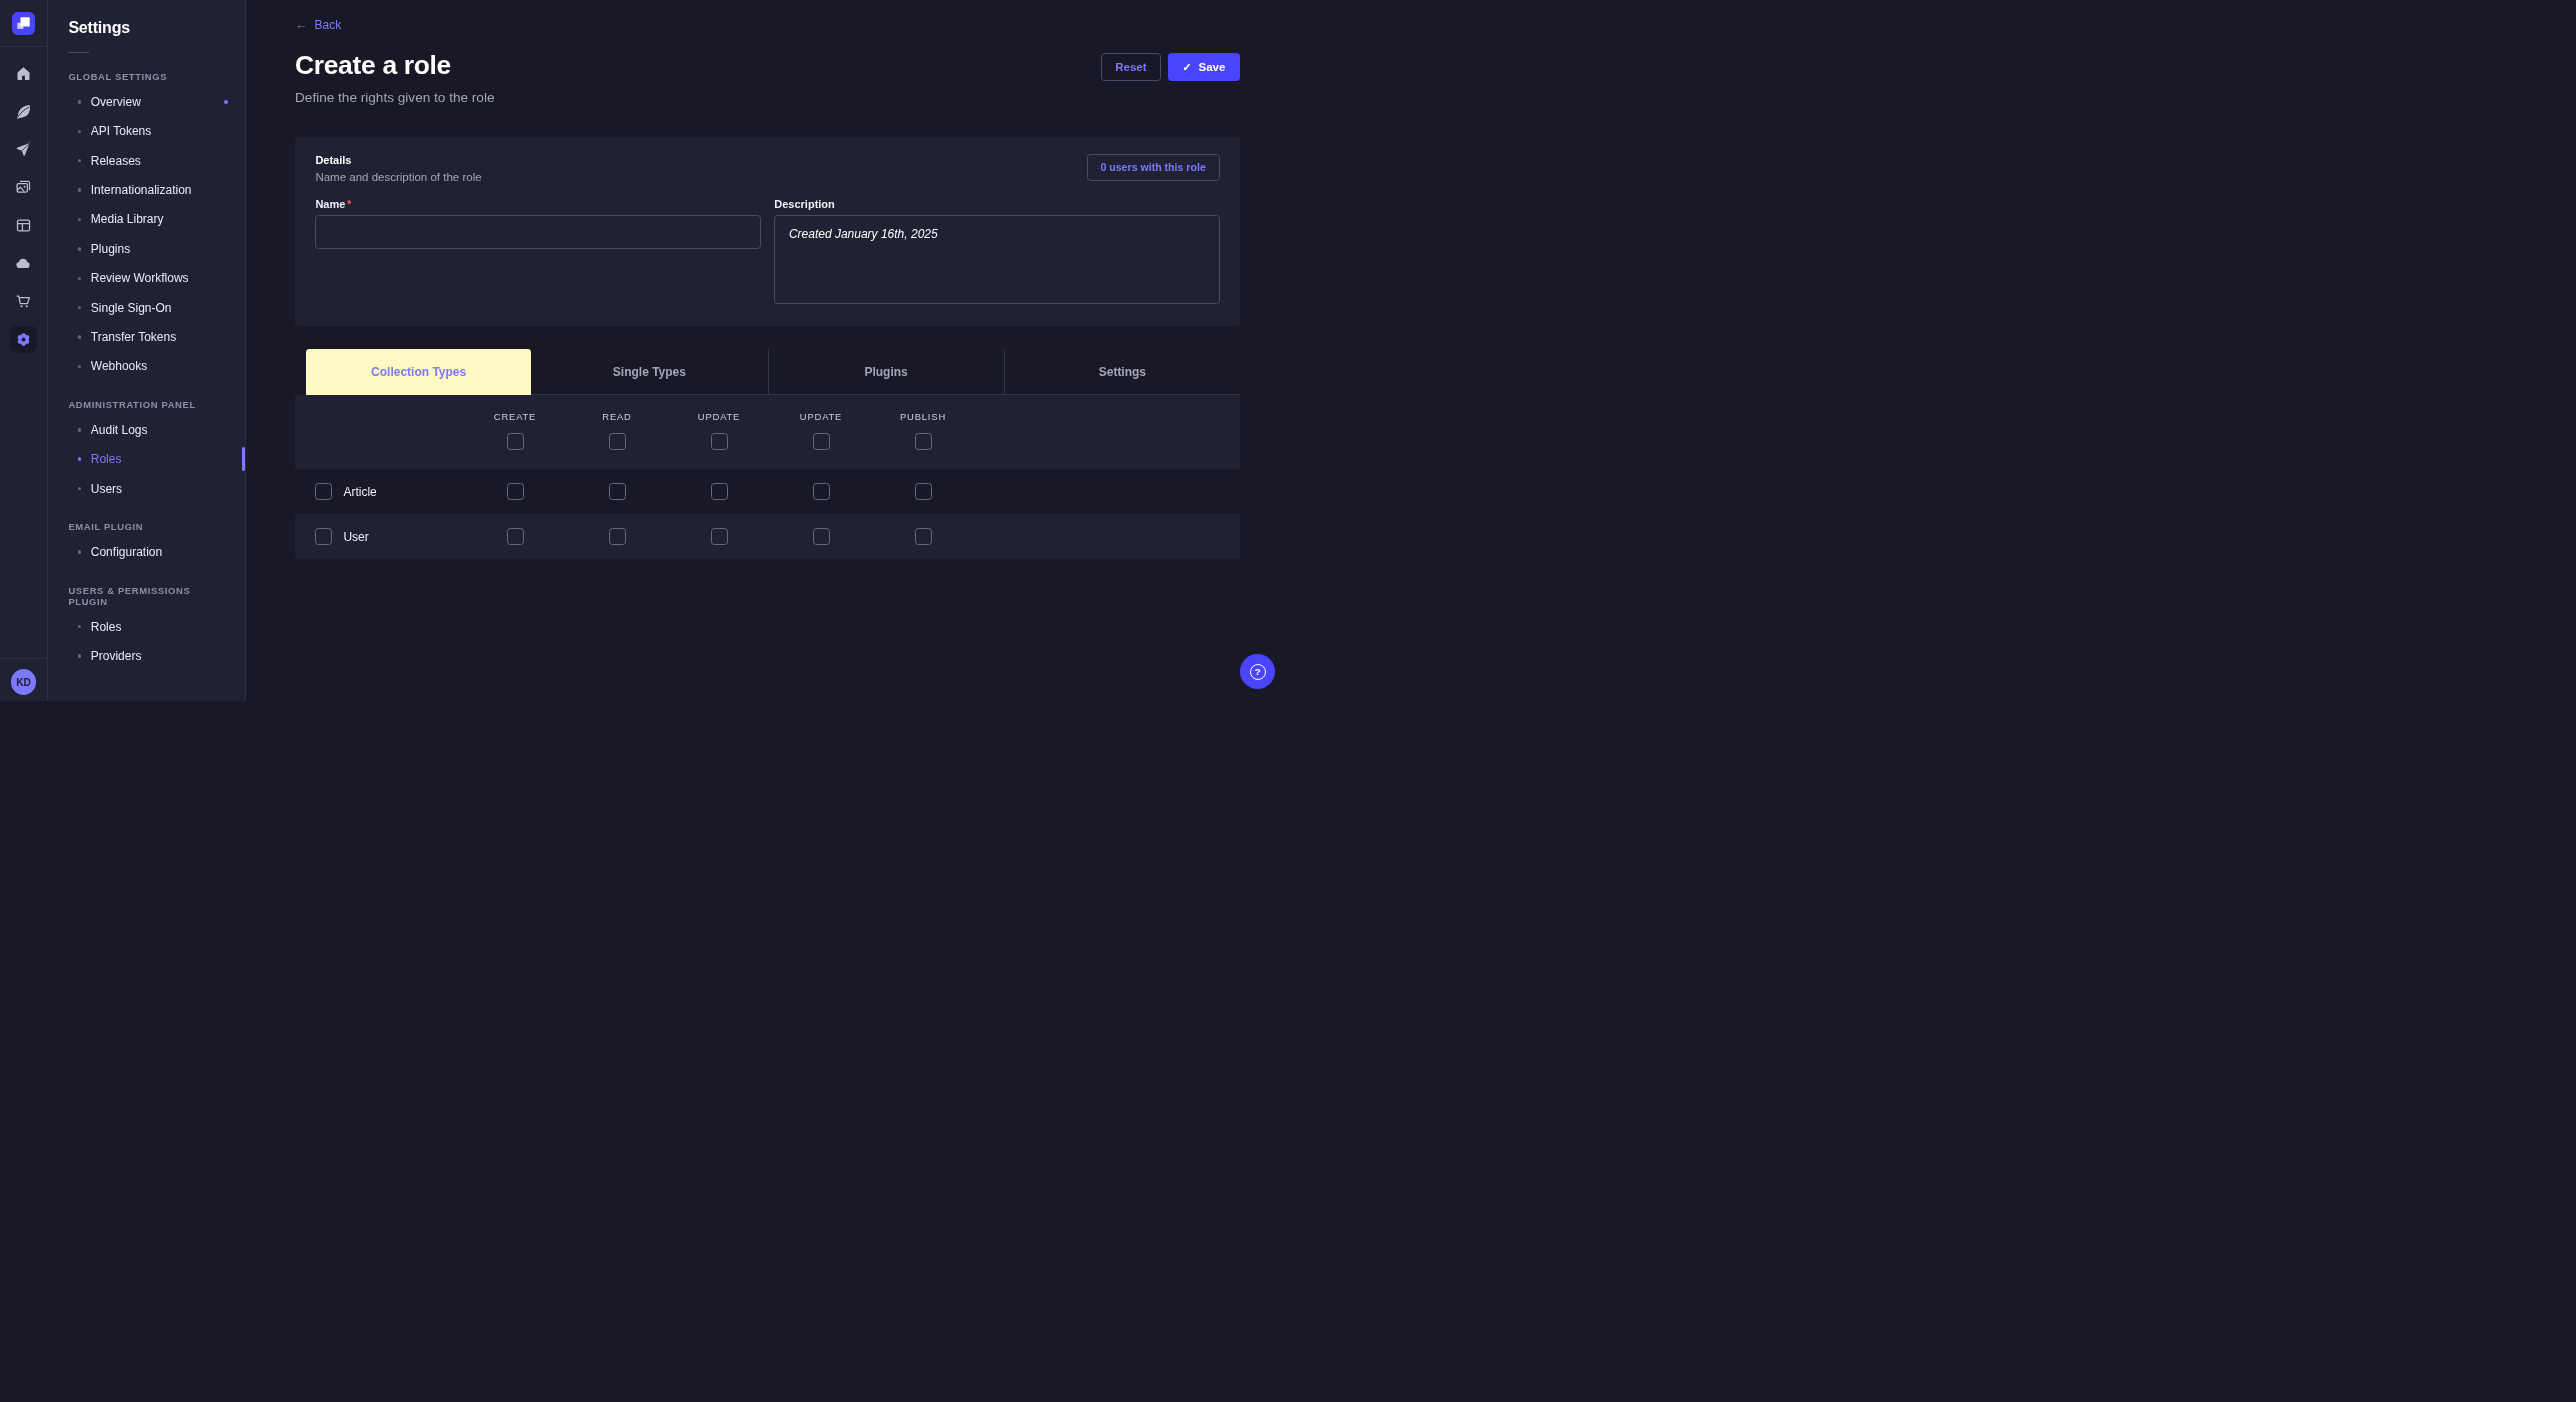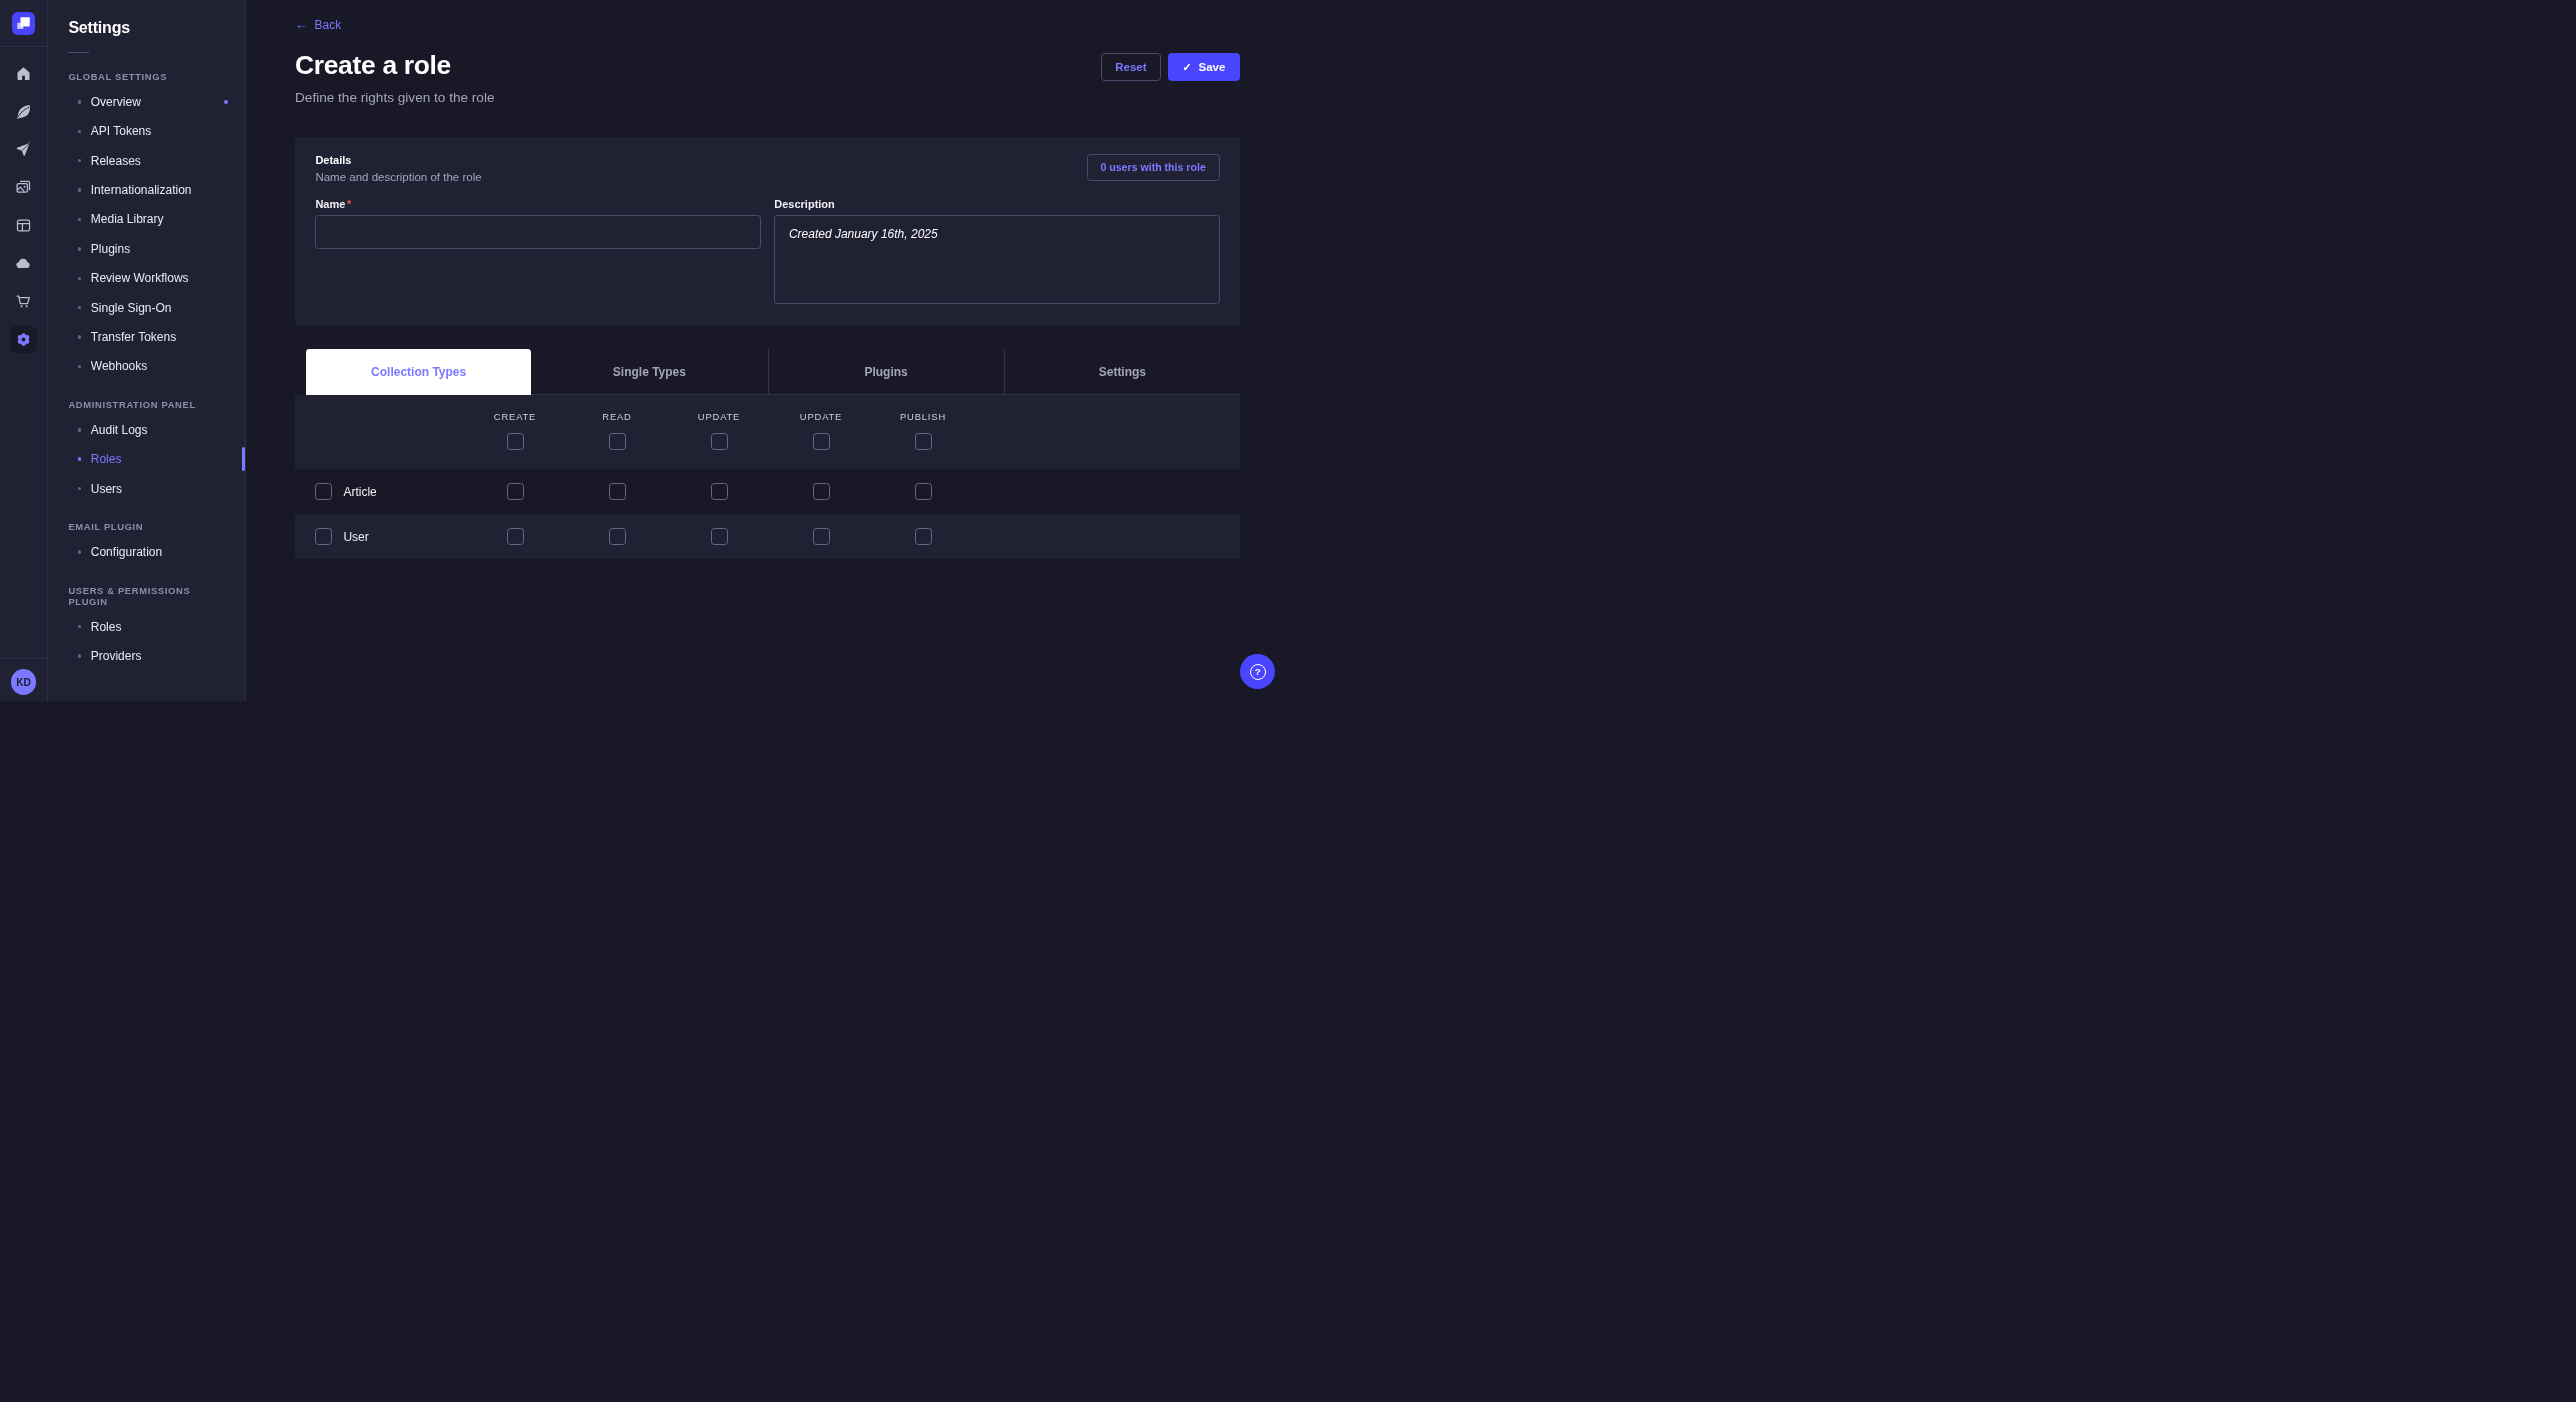--- a/index.html
+++ b/index.html
@@ -61,21 +61,21 @@
   .field label { display:block; font-size:11px; font-weight:bold; margin-bottom:5.1px; color:#f0f0f6; }
   .req { color:#ee5e52; margin-left:1.7px; }
   .field input { width:100%; height:34px; background:#212134; border:0.9px solid #4a4a6a; border-radius:3.4px; padding:0 13.6px; color:#fff; font-size:12px; font-family:inherit; outline:none; }
   .field textarea { width:100%; height:89px; background:#212134; border:0.9px solid #4a4a6a; border-radius:3.4px; padding:9.4px 13.6px; color:#fff; font-size:12px; font-family:inherit; resize:none; outline:none; line-height:1.45;font-style:italic; }
 
   
   .perm { margin-top:23px; }
   .tabs { display:grid; grid-template-columns:repeat(4,1fr); height:46px; }
   .tab { display:flex; align-items:center; justify-content:center; font-size:12px; font-weight:600; color:#a5a5ba; background:#181826; border-bottom:0.9px solid #32324d; cursor:pointer; }
   .tab:not(.active) + .tab:not(.active) { border-left:0.9px solid #32324d; }
-  .tab.active { background:#ffffff; color:#7b79ff; border-bottom:none; border-radius:3.4px 3.4px 0 0;margin-left:11px; }
+  .tab.active { background:#fef9c3; color:#7b79ff; border-bottom:none; border-radius:3.4px 3.4px 0 0;margin-left:11px; }
   .panel { background:#212134; border-radius:0 0 3.4px 3.4px; }
   .pgrid { display:grid; grid-template-columns:169px repeat(5,102px) 1fr; }
   .ph-cell { display:flex; flex-direction:column; align-items:center; gap:11px; padding:16px 0 19px; }
   .ph-label { font-size:9.4px; font-weight:normal; letter-spacing:.09em; color:#cfcfdd; }
   .perm-row { height:45px; align-items:center; }
   .perm-row:nth-child(odd) { background:#181826; }
   .perm-row:nth-child(even) { background:#212134; }
   .perm-row:last-child { border-radius:0 0 3.4px 3.4px; }
   .row-name { display:flex; align-items:center; gap:11px; padding-left:20.4px; }
   .row-label { font-size:12px; color:#f0f0f6; }

